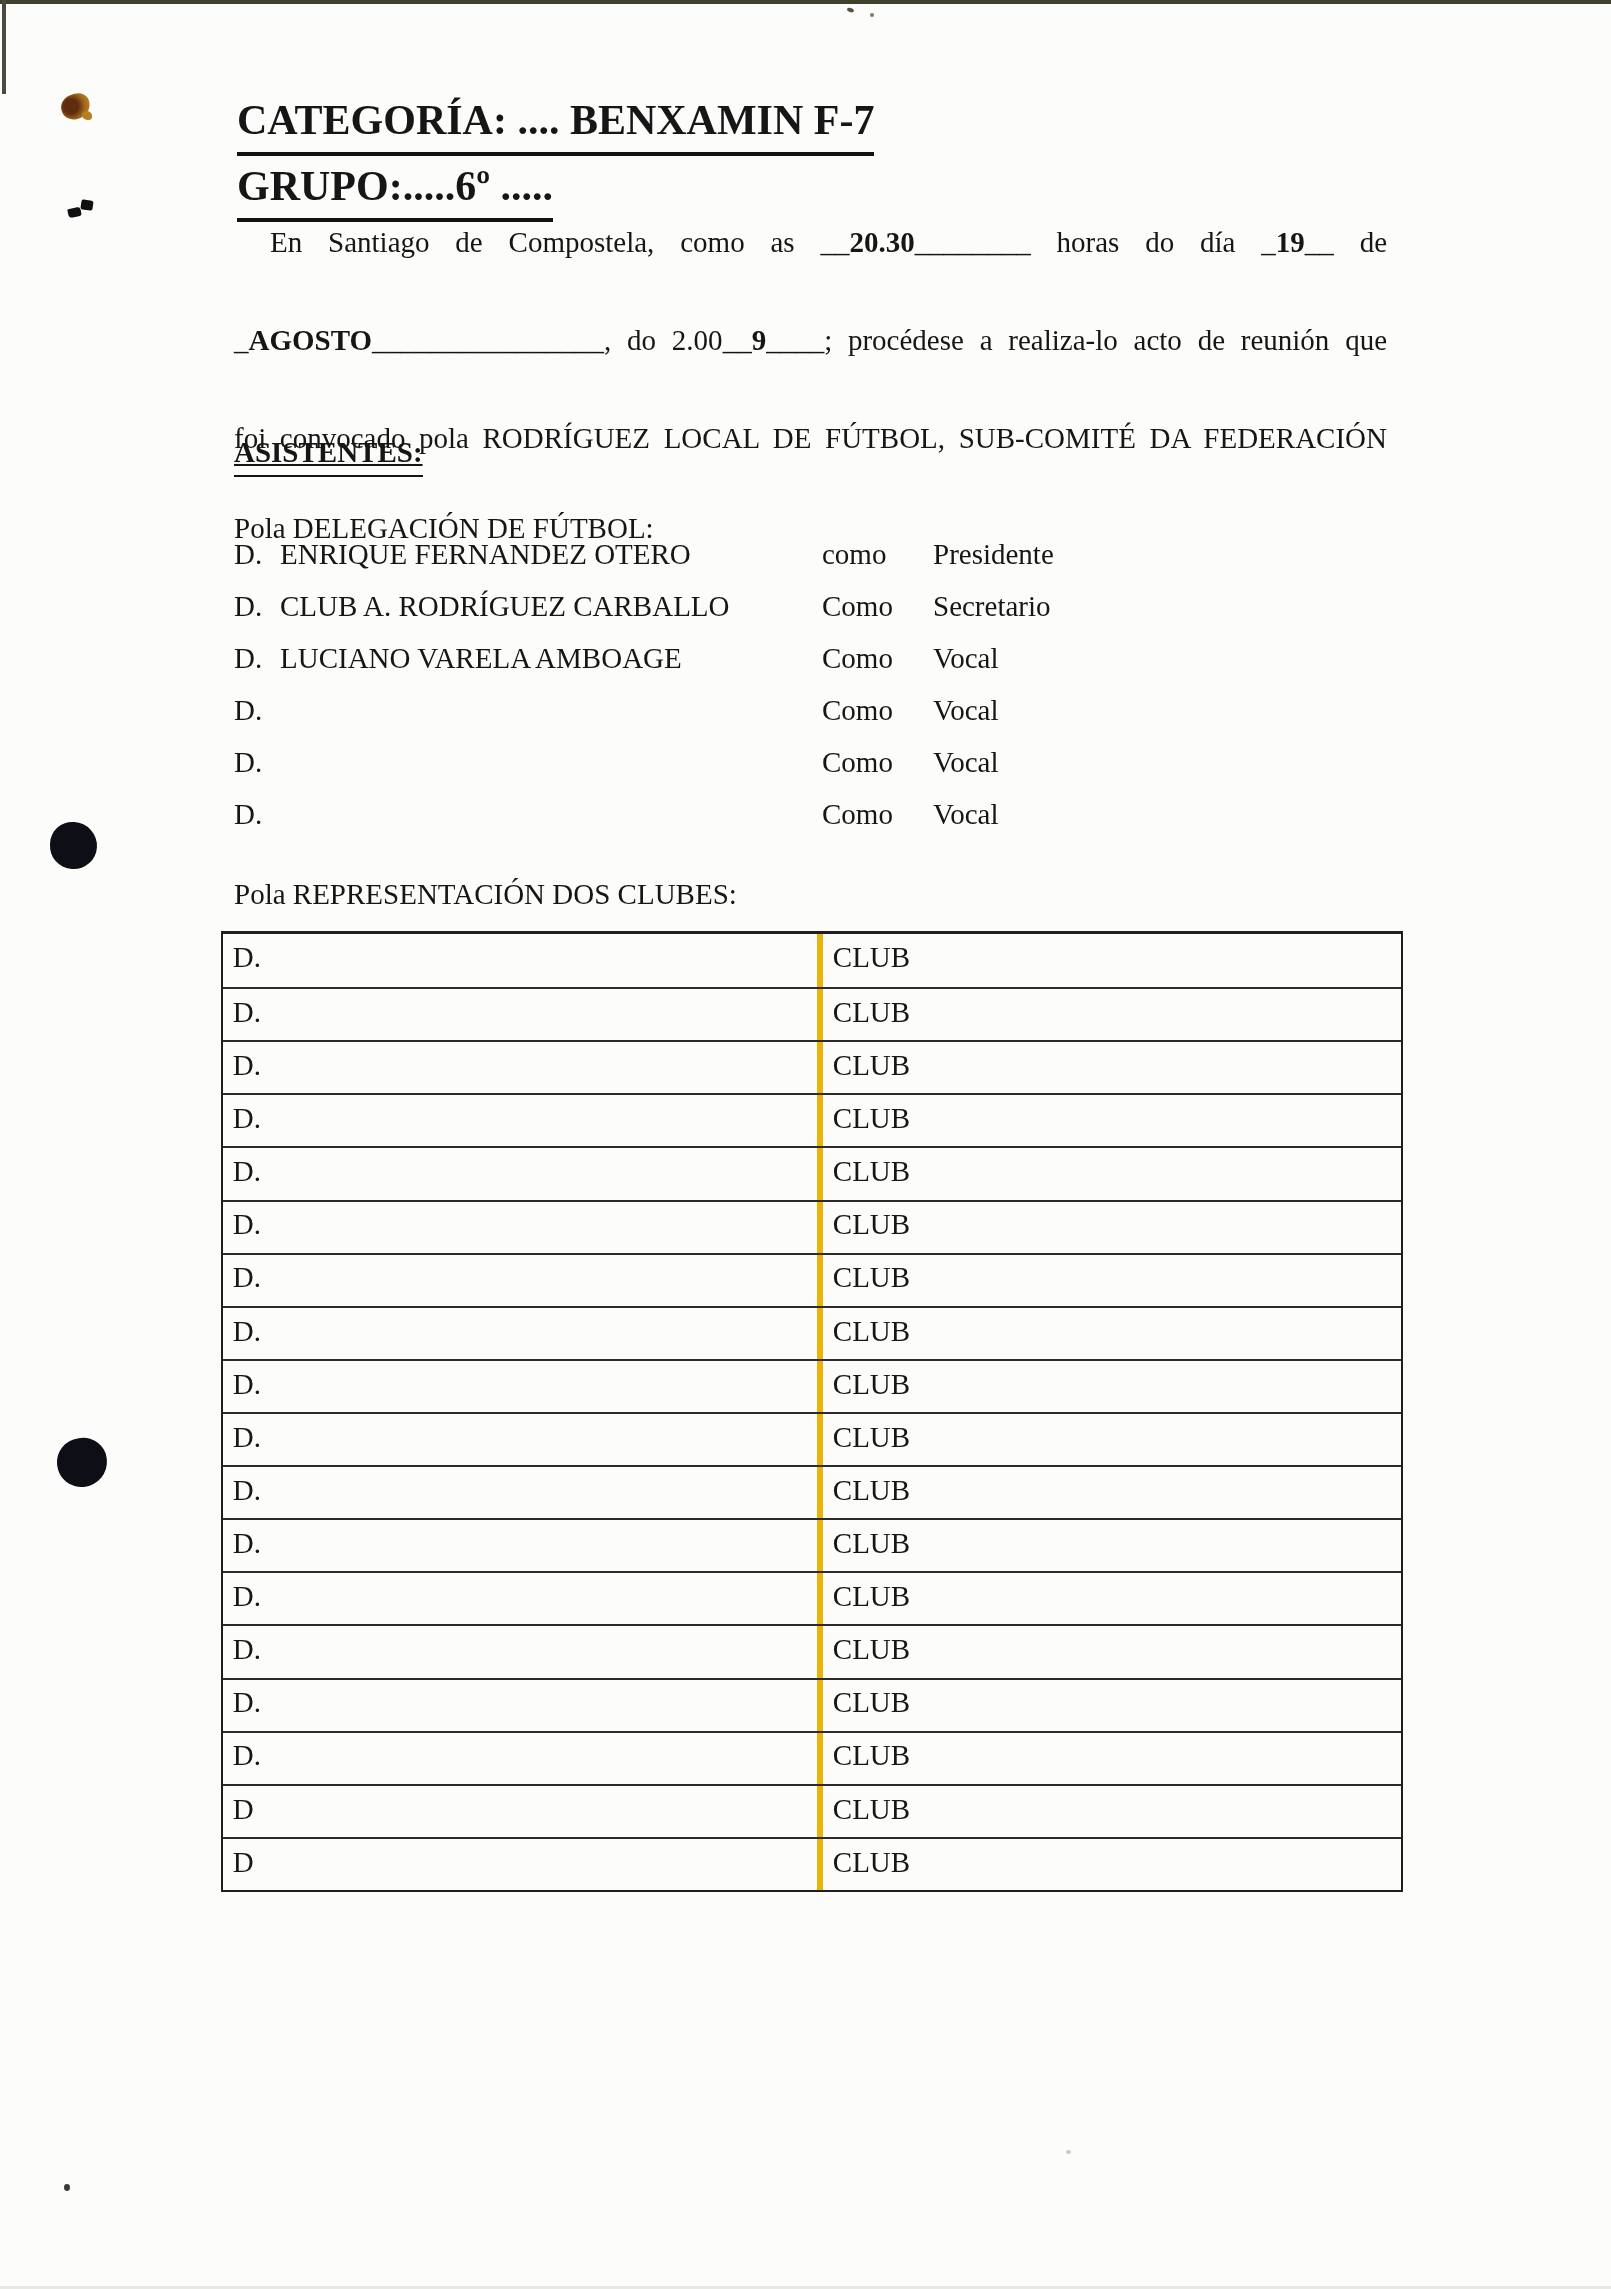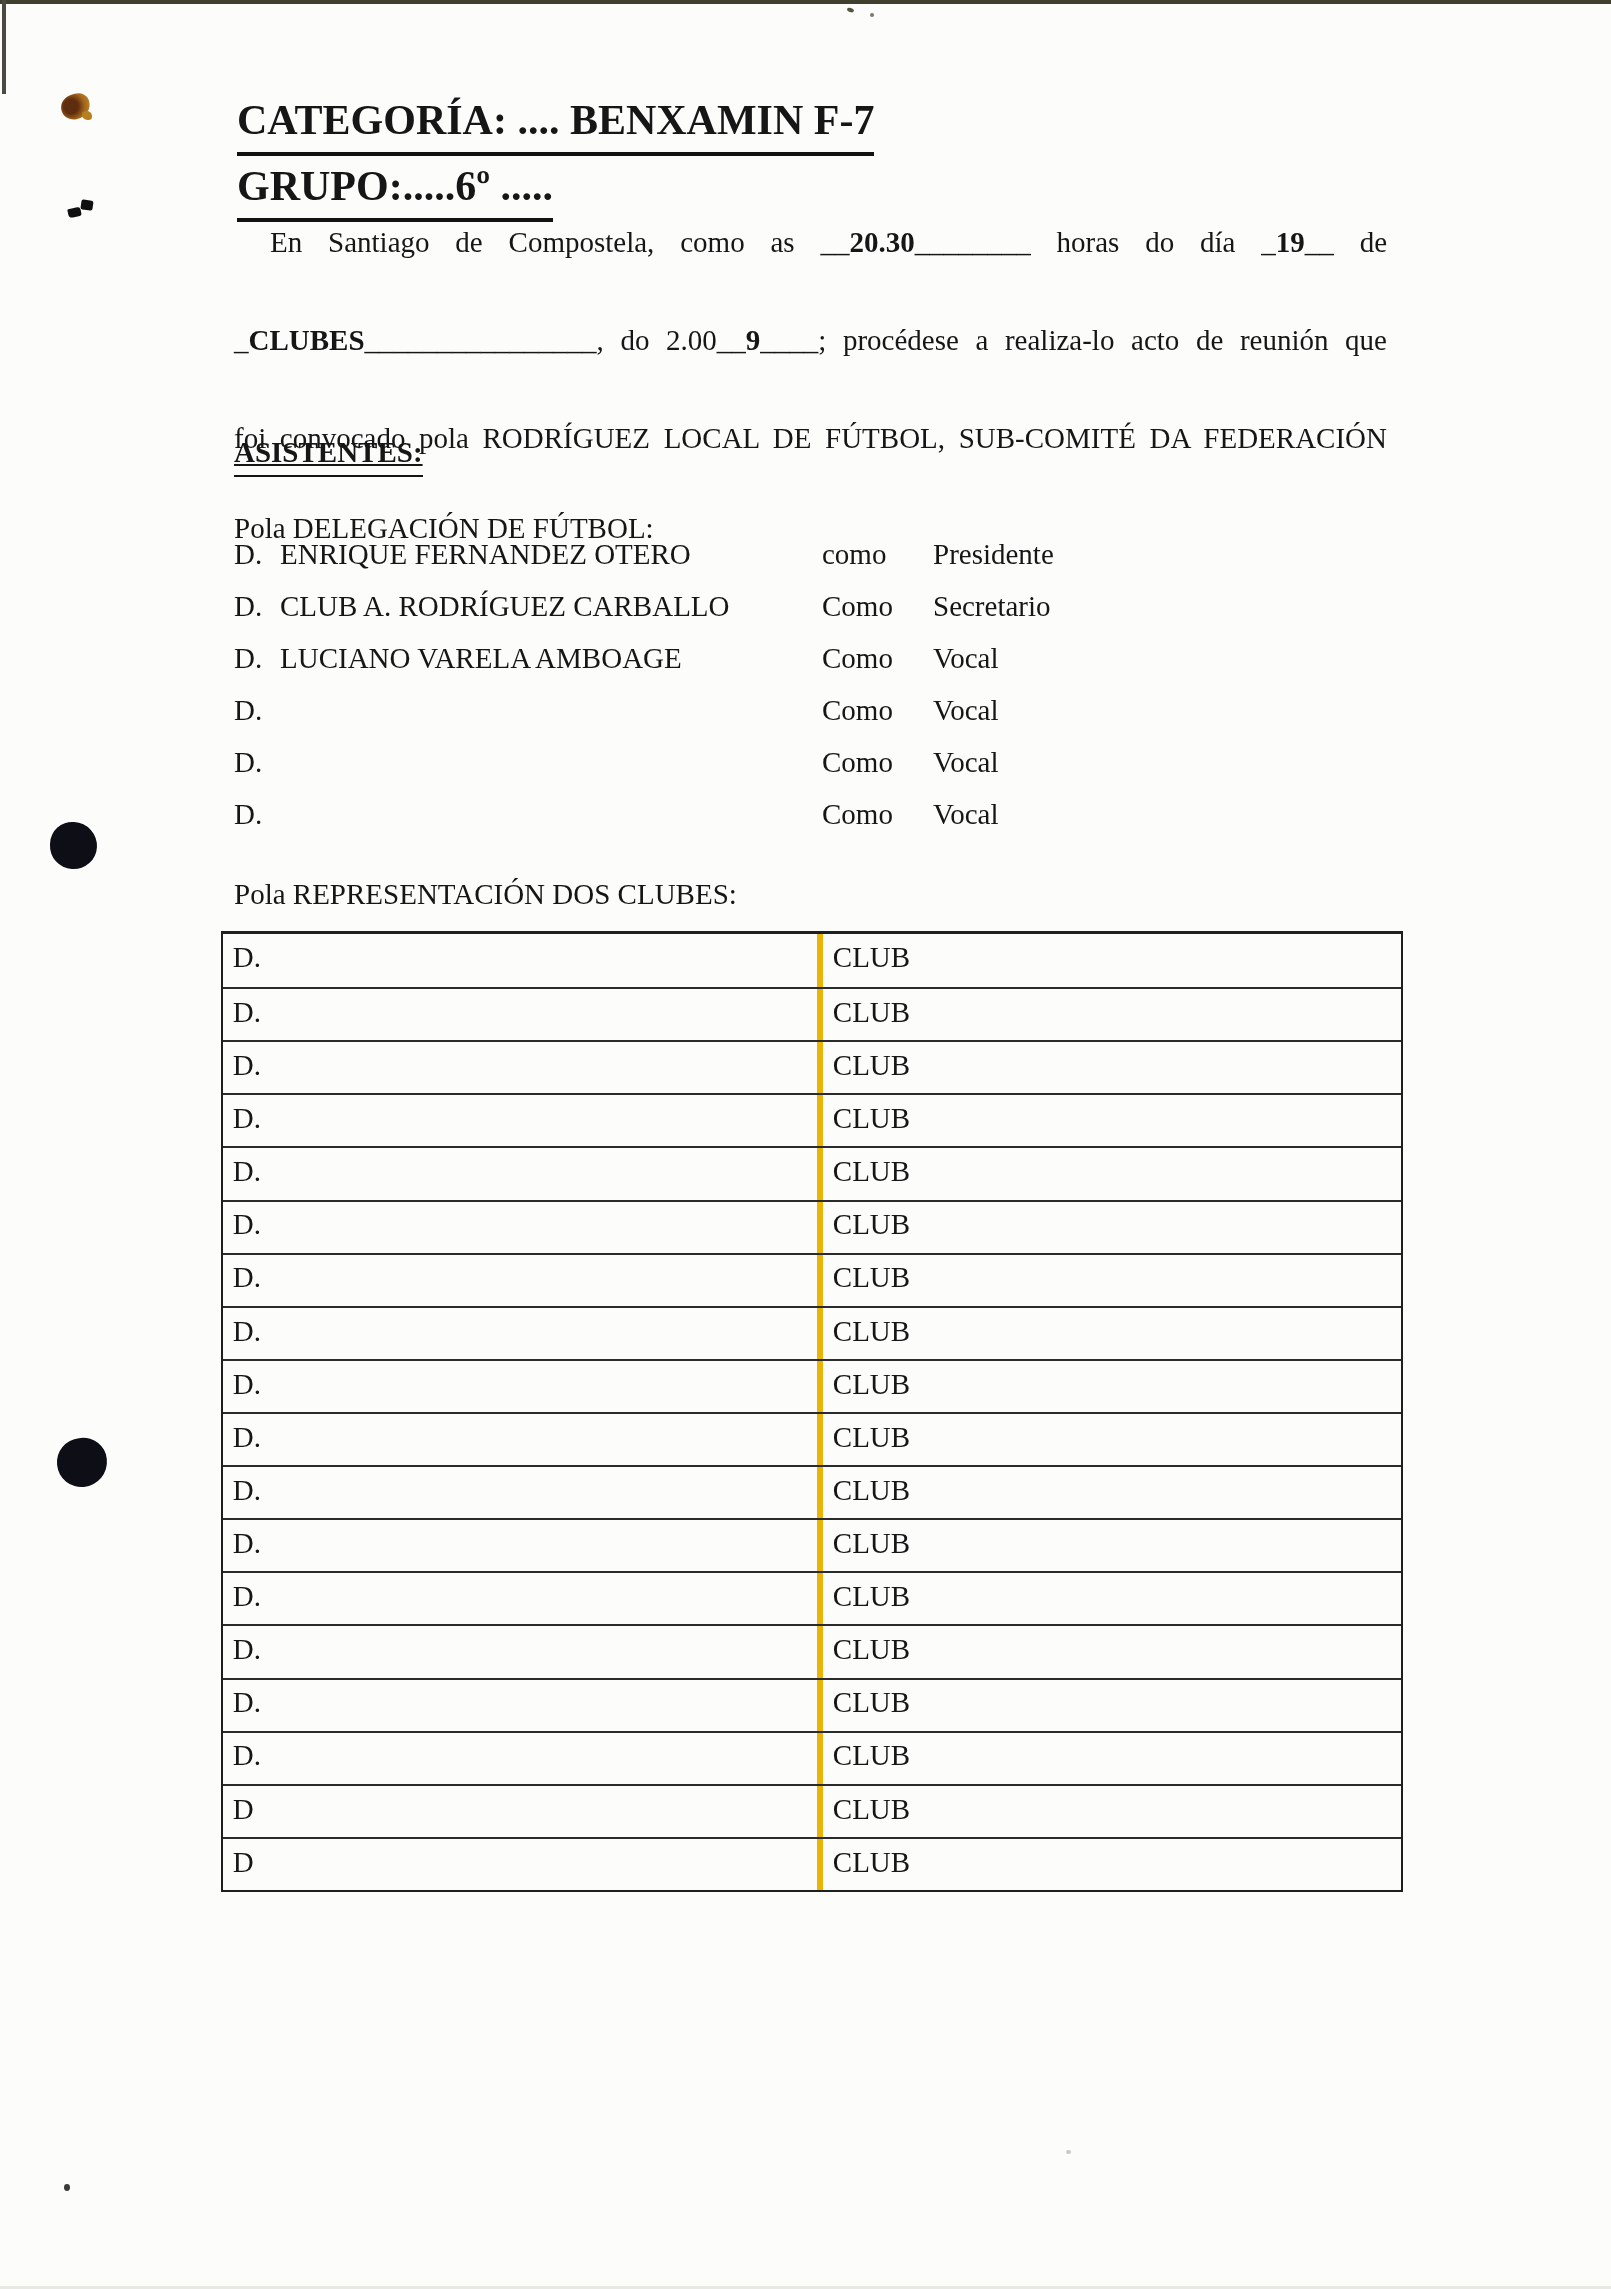--- a/index.html
+++ b/index.html
@@ -80,21 +80,21 @@
 <div class="abs speck s3"></div>
 <div class="abs speck s4"></div>
 
 <div class="abs title-block">
   <div class="title-line"><span class="ul">CATEGORÍA: .... BENXAMIN F-7</span></div>
   <div class="title-line"><span class="ul">GRUPO:.....6º .....</span></div>
 </div>
 
 <div class="abs intro">
   <div class="jline indent"><span>En Santiago de Compostela, como as </span><span>__</span><span class="b">20.30</span><span>________</span><span> horas do día </span><span>_</span><span class="b">19</span><span>__</span><span> de</span></div>
-  <div class="jline"><span>_</span><span class="b">CLUBES</span><span>________________</span><span>, do 2.00</span><span>__</span><span class="b">9</span><span>____</span><span>; procédese a realiza-lo acto de reunión que</span></div>
+  <div class="jline"><span>_</span><span class="b">AGOSTO</span><span>________________</span><span>, do 2.00</span><span>__</span><span class="b">9</span><span>____</span><span>; procédese a realiza-lo acto de reunión que</span></div>
   <div class="jline">foi convocado pola RODRÍGUEZ LOCAL DE FÚTBOL, SUB-COMITÉ DA FEDERACIÓN</div>
 </div>
 
 <div class="abs asist-heading"><span class="ul">ASISTENTES:</span></div>
 <div class="abs deleg-heading">Pola DELEGACIÓN DE FÚTBOL:</div>
 
 <div class="abs asist-rows">
   <div class="arow">
     <span>D.</span>
     <span>ENRIQUE FERNANDEZ OTERO</span>

